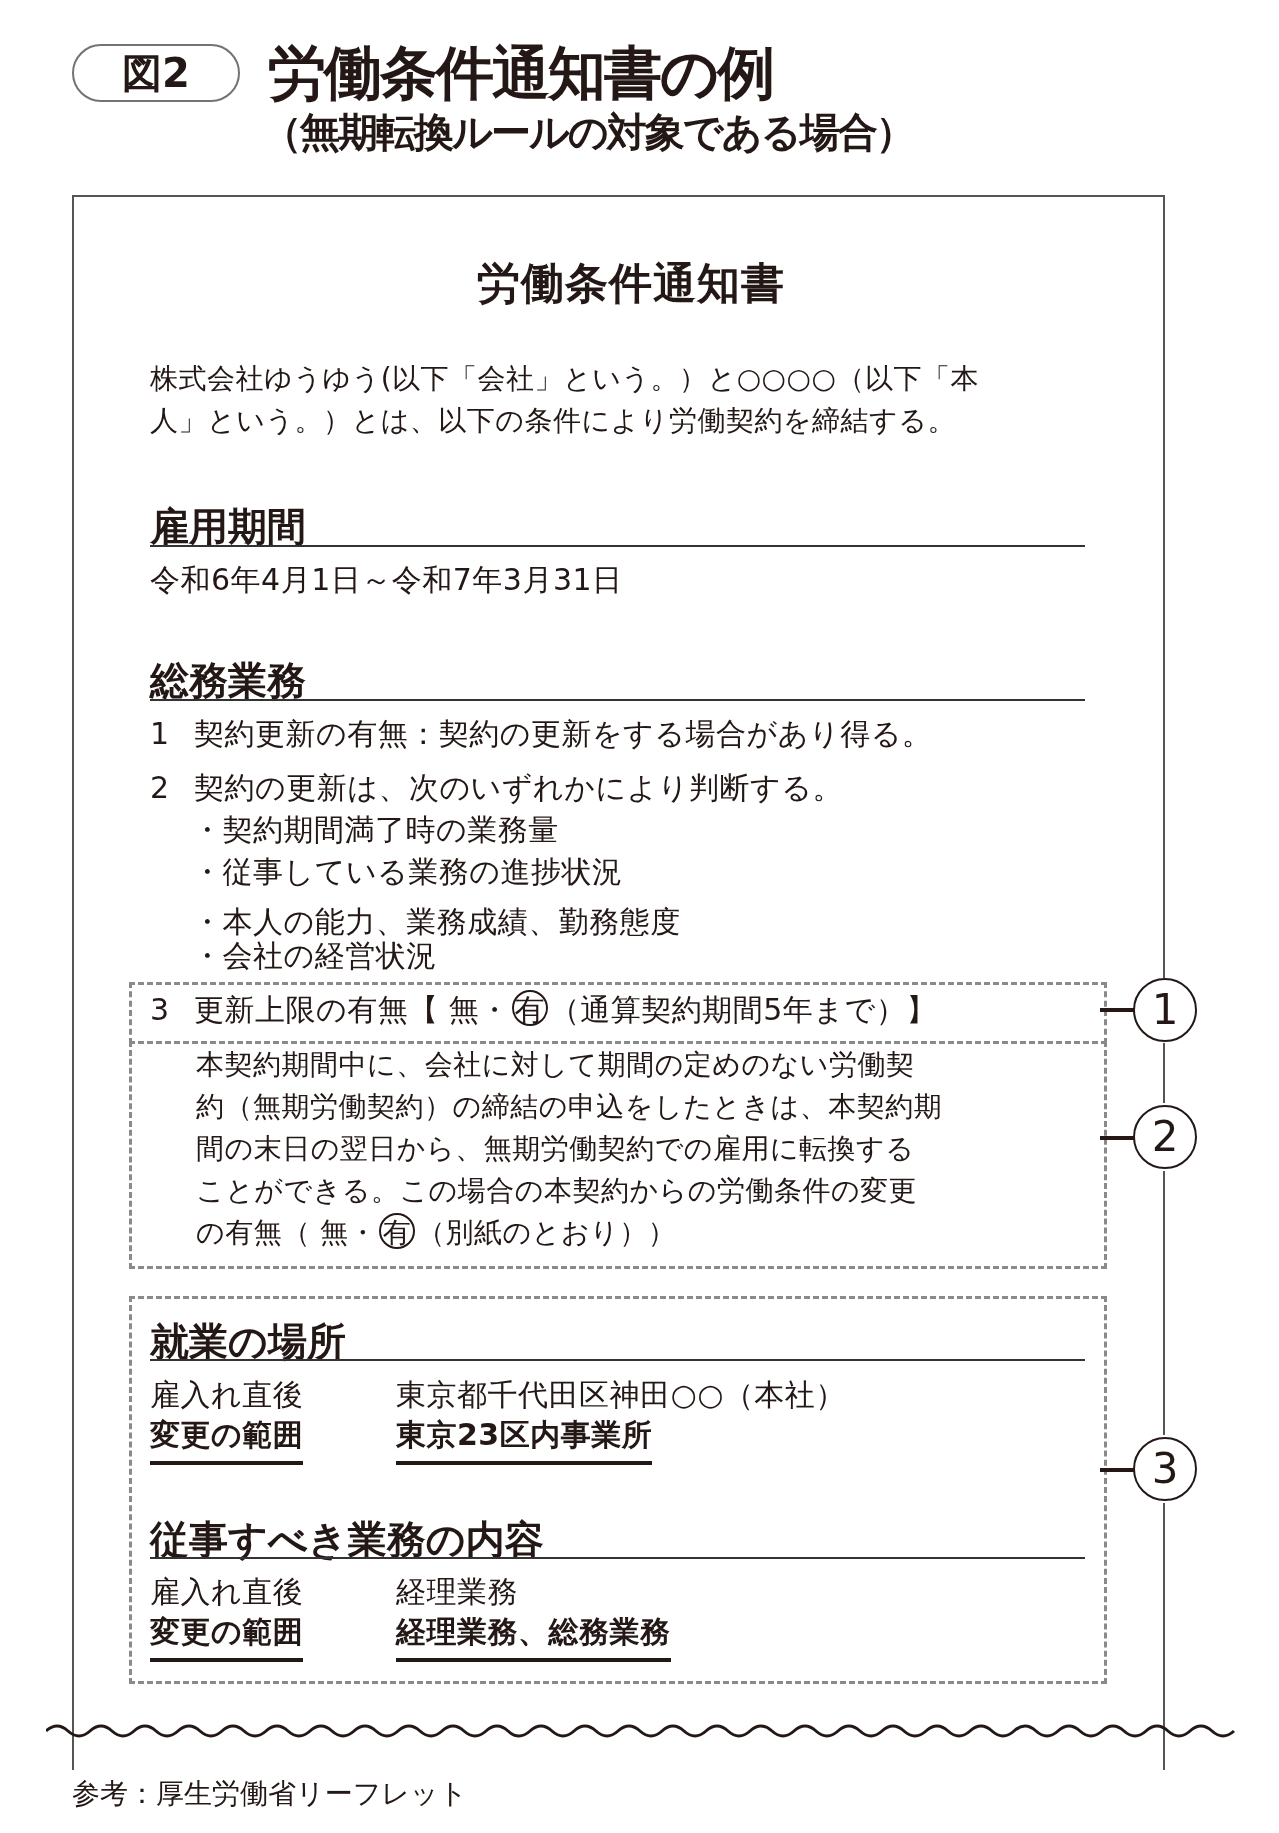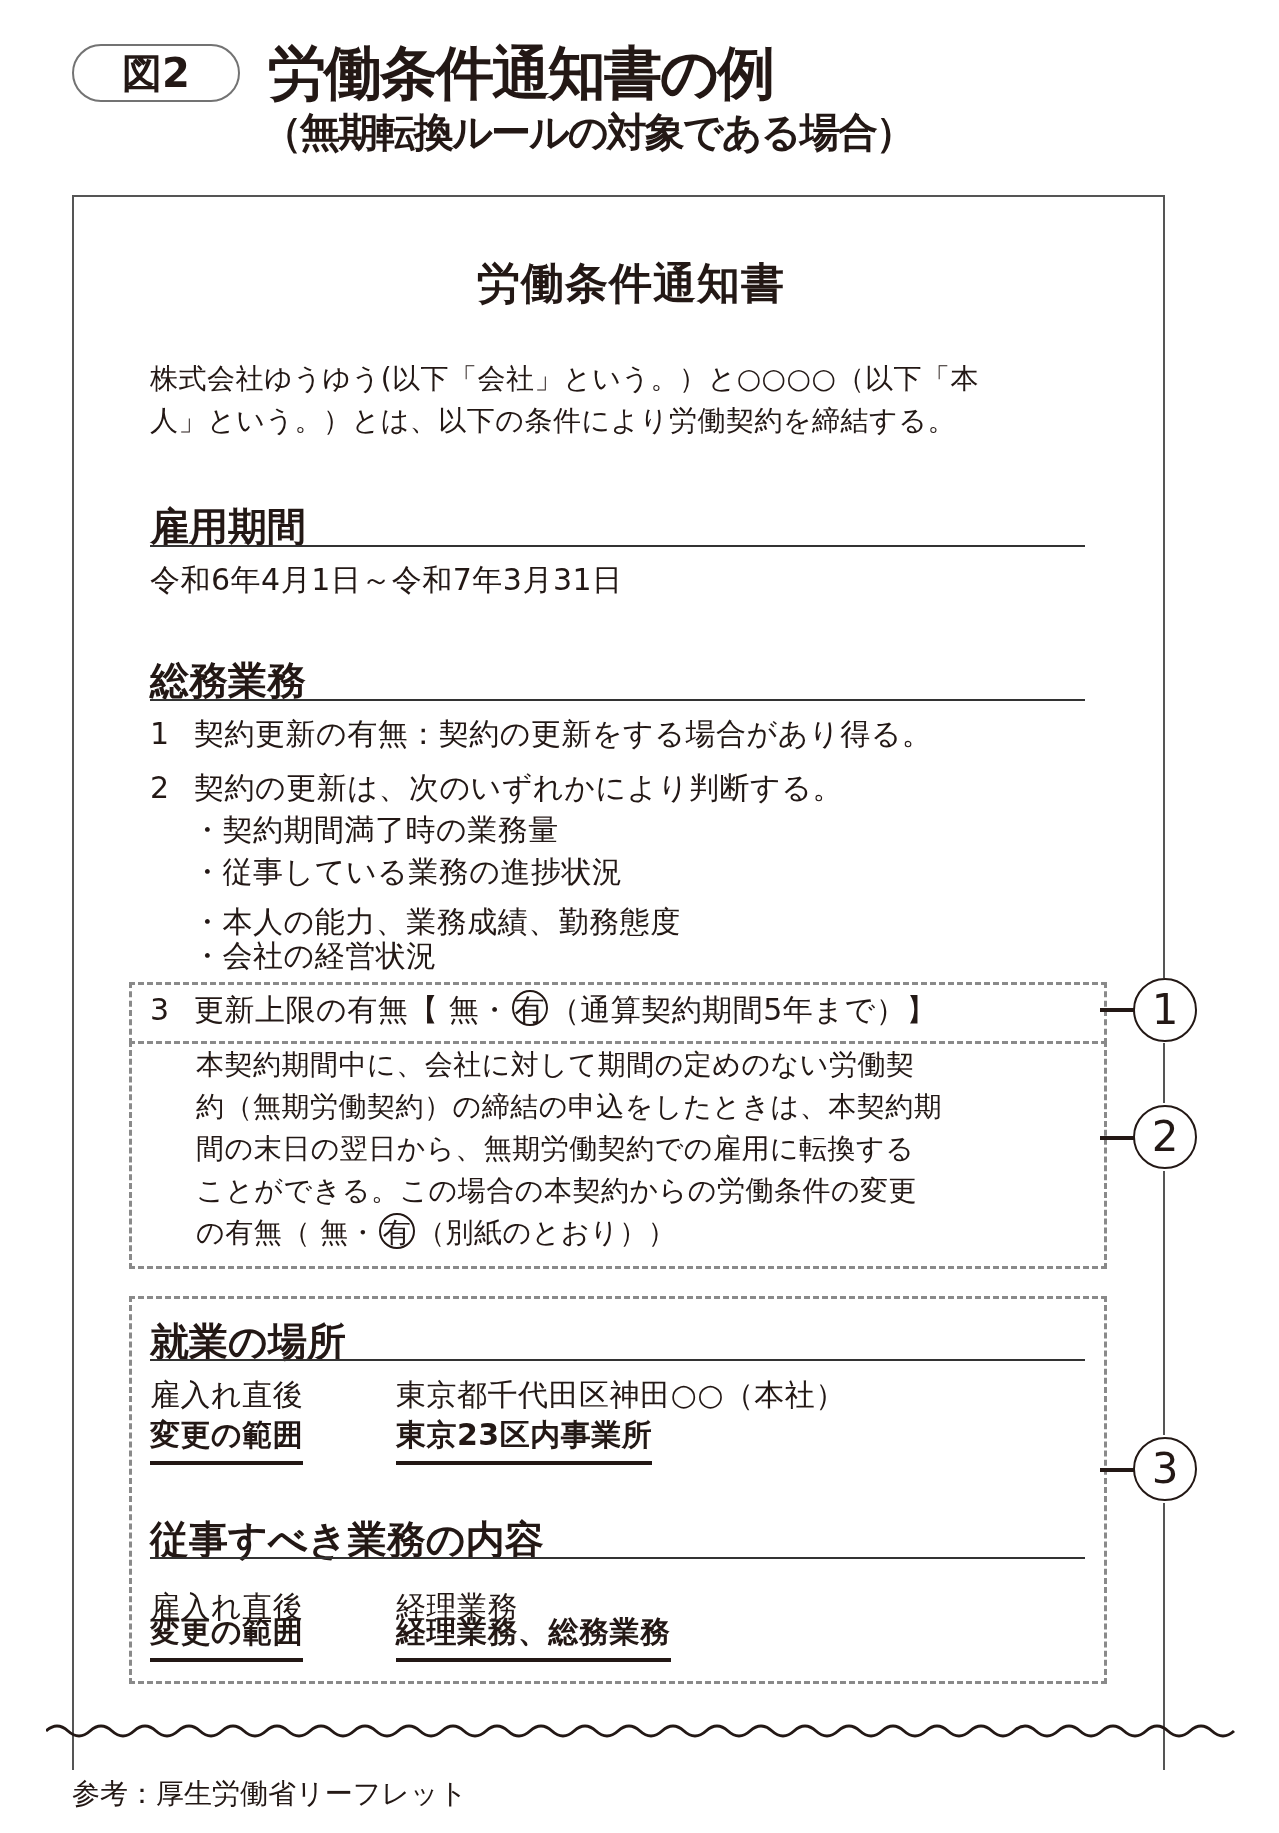--- a/index.html
+++ b/index.html
@@ -88,21 +88,21 @@
 <div class="abs rule" style="top:1359px;"></div>
 <div class="abs line" style="top:1375px;">
   <span class="label-col">雇入れ直後</span><span>東京都千代田区神田○○（本社）</span>
 </div>
 <div class="abs line" style="top:1415px;">
   <span class="label-col"><span class="ul">変更の範囲</span></span><span class="ul">東京23区内事業所</span>
 </div>
 
 <div class="abs sec-head" style="top:1513px;">従事すべき業務の内容</div>
 <div class="abs rule" style="top:1557px;"></div>
-<div class="abs line" style="top:1572px;margin-top:15px;">
+<div class="abs line" style="top:1572px;">
   <span class="label-col">雇入れ直後</span><span>経理業務</span>
 </div>
 <div class="abs line" style="top:1612px;">
   <span class="label-col"><span class="ul">変更の範囲</span></span><span class="ul">経理業務、総務業務</span>
 </div>
 
 <div class="abs anno-tick" style="left:1100px;top:1008px;"></div>
 <div class="abs anno-circle" style="left:1133px;top:978px;">1</div>
 <div class="abs anno-tick" style="left:1100px;top:1136px;"></div>
 <div class="abs anno-circle" style="left:1133px;top:1105px;">2</div>

